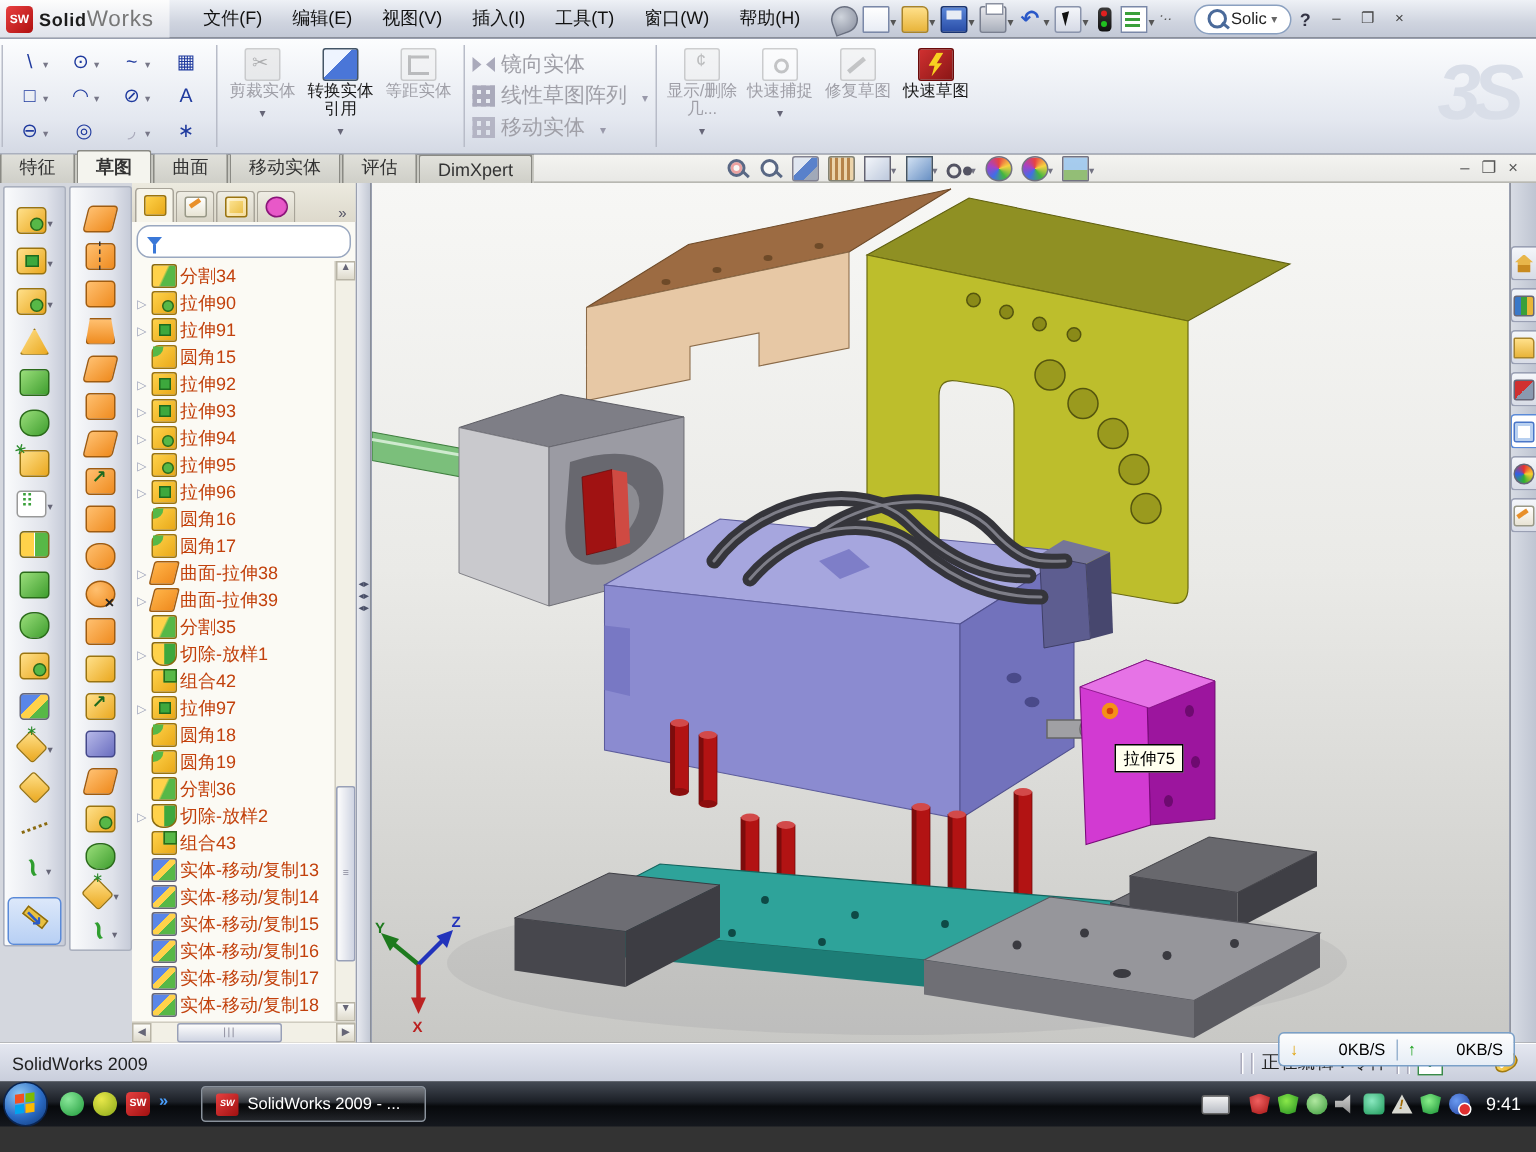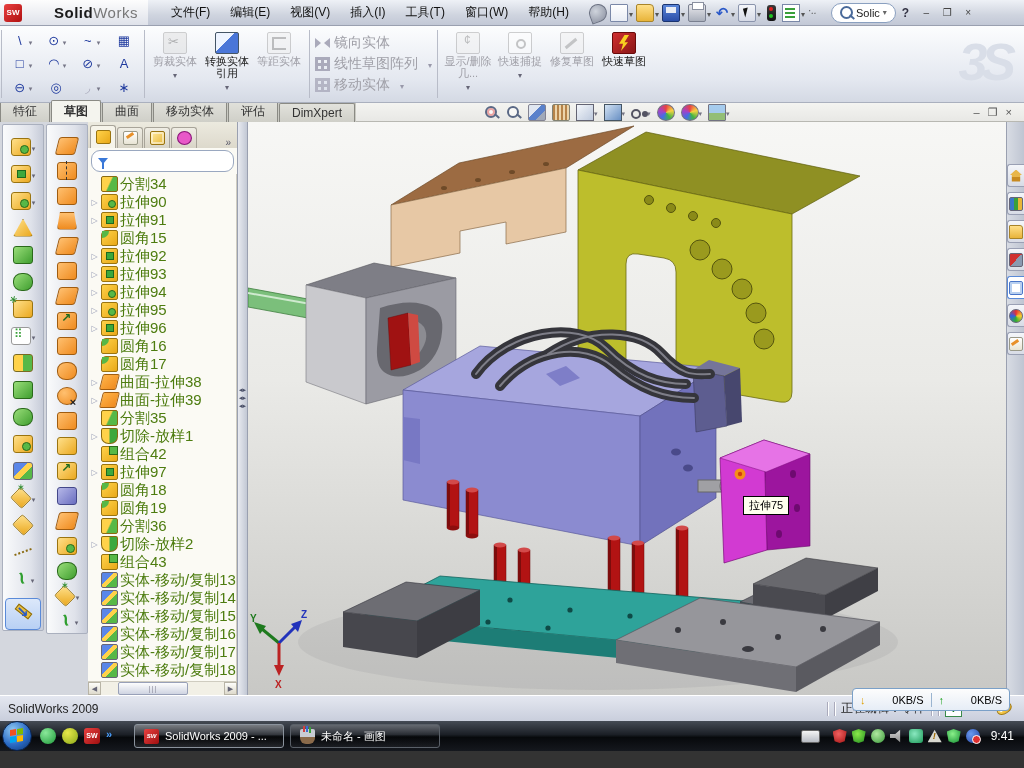--- a/index.html
+++ b/index.html
@@ -5,21 +5,21 @@
   html,body{margin:0;padding:0;background:#333;}
   #app{position:relative;width:1024px;height:768px;overflow:hidden;
        font-family:"Liberation Sans","DejaVu Sans",sans-serif;font-size:12px;
        -webkit-user-select:none;user-select:none;}
   
   .titlebar{height:26px;background:linear-gradient(#eef1f6,#cfd4df 60%,#c2c8d6);
     display:flex;align-items:center;border-bottom:1px solid #9aa0b0;box-sizing:border-box;}
   .logo{display:flex;align-items:center;gap:4px;padding:0 10px 0 4px;background:linear-gradient(#fdfdfd,#dfe2ea);height:100%;}
   .swcube{width:18px;height:18px;border-radius:3px;background:linear-gradient(135deg,#e84040,#b01010);
     color:#fff;font-size:8px;font-weight:bold;display:flex;align-items:center;justify-content:center;}
-  .brand b{font-size:15px;color:#1a1a1a;letter-spacing:.5px;margin-left:28px;}
+  .brand b{font-size:12px;color:#1a1a1a;letter-spacing:.5px;}
   .brand span{font-size:15px;color:#777;letter-spacing:.5px;}
   .menus{display:flex;gap:2px;margin-left:14px;}
   .menu{padding:2px 9px;color:#111;cursor:default;}
   .tb{display:flex;align-items:center;gap:1px;margin-left:10px;}
   .tbtn{display:flex;align-items:center;height:22px;padding:0 1px;border-radius:3px;}
   .tbtn .dd.has::after{content:"▾";font-size:8px;color:#555;margin-left:1px;}
   .tg{width:16px;height:16px;position:relative;display:inline-block;}
   .tb-pin{background:radial-gradient(circle at 40% 35%,#cfd4dc,#8a90a0);border-radius:50% 50% 50% 0;transform:rotate(-20deg);border:1px solid #6a7080;}
   .tb-new{background:linear-gradient(#fff,#e8ecf4);border:1px solid #7a88a8;border-radius:1px;}
   .tb-open{background:linear-gradient(#ffe08a,#e8b43a);border:1px solid #a8842a;border-radius:2px 4px 2px 2px;}
@@ -170,21 +170,21 @@
   .ttmore{margin-left:auto;color:#556;font-size:10px;padding:0 4px;}
   .filter{height:20px;display:flex;align-items:center;gap:4px;margin:2px 3px;background:#fff;
     border:1px solid #9aa8c0;border-radius:9px;padding:0 6px;}
   .funnel{width:0;height:0;border-left:5px solid transparent;border-right:5px solid transparent;border-top:6px solid #3a78d8;position:relative;}
   .funnel::after{content:"";position:absolute;left:-1px;top:-1px;width:2px;height:6px;background:#3a78d8;}
   .treebody{flex:1;display:flex;overflow:hidden;}
   .rows{flex:1;padding-top:1px;}
   .trow{height:18px;display:flex;align-items:center;gap:2px;padding-left:2px;white-space:nowrap;}
   .twisty{width:9px;font-size:8px;color:#9aa0b8;text-align:center;}
   .twisty.has::after{content:"▷";}
-  .tlabel{color:#4d7c0f;font-size:15px;}
+  .tlabel{color:#c2410c;font-size:12px;}
   .ic{width:15px;height:14px;border-radius:2px;position:relative;flex:none;}
   .ic-split{background:linear-gradient(115deg,#ffd24a 46%,#57b847 54%);border:1px solid #8a6a10;}
   .ic-extrude{background:linear-gradient(135deg,#ffd24a,#e8a818);border:1px solid #9a7410;}
   .ic-extrude::after{content:"";position:absolute;right:1px;bottom:1px;width:6px;height:6px;border-radius:50%;background:#57b847;border:1px solid #2a6a1a;}
   .ic-extrude2{background:linear-gradient(135deg,#ffd24a,#e8a818);border:1px solid #9a7410;}
   .ic-extrude2::after{content:"";position:absolute;left:4px;top:3px;width:6px;height:6px;background:#3da83d;border:1px solid #1e6a1e;}
   .ic-fillet{background:linear-gradient(135deg,#ffd24a,#e8a818);border:1px solid #9a7410;border-radius:5px 2px 2px 2px;}
   .ic-fillet::after{content:"";position:absolute;left:0;top:0;width:7px;height:7px;border-radius:0 0 100% 0;background:#57b847;}
   .ic-surfext{background:linear-gradient(135deg,#ffb347,#ef8b1f);border:1px solid #a05c10;transform:skewX(-14deg);}
   .ic-cutloft{background:linear-gradient(90deg,#ffd24a 48%,#3da83d 52%);border:1px solid #8a6a10;border-radius:2px 2px 45% 45%;}
@@ -1234,24 +1234,20 @@
         <span class="qlg ql3">SW</span>
         <span class="qlg qmore">»</span>
       </div>
     <span style="display:flex;">
 
         <span class="taskbtn active">
           <i class="ti ti-sw">SW</i>
           <span>SolidWorks 2009 - ...</span>
         </span>
 
-        <span class="taskbtn">
-          <i class="ti ti-paint"></i>
-          <span>未命名 - 画图</span>
-        </span>
       </span>
     <div class="tray">
       <span class="kbico"></span>
       <span style="display:flex;gap:5px;align-items:center;">
 
       <i class="trg tc1 shield"></i>
           <i class="trg tc2 shield"></i>
           <i class="trg tc3"></i>
           <i class="trg tc4"></i>
           <i class="trg tc5"></i>

